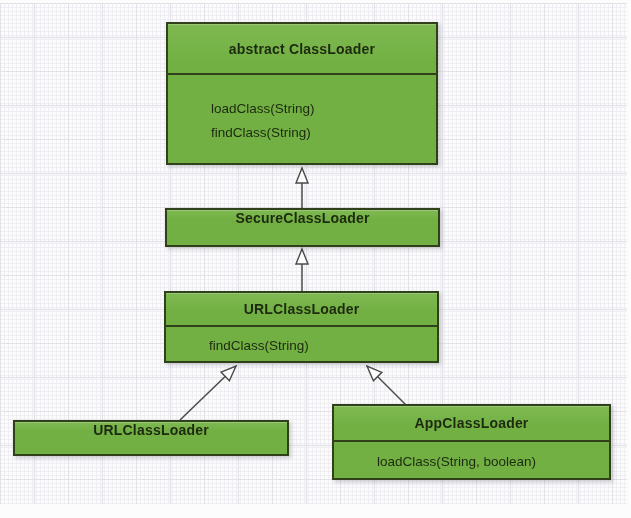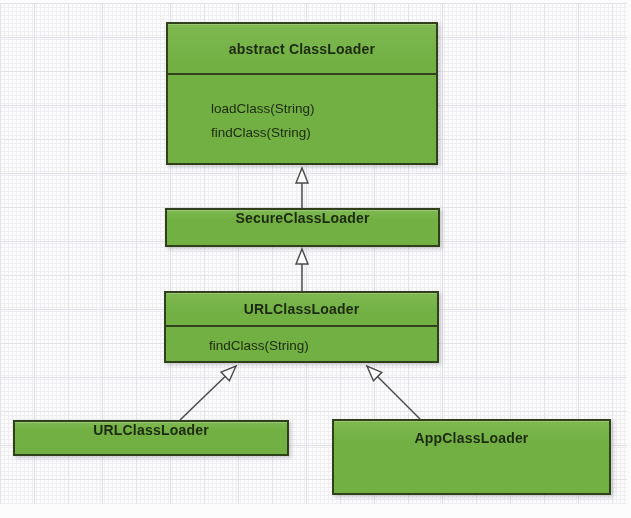--- a/index.html
+++ b/index.html
@@ -74,21 +74,21 @@
     white-space:nowrap;
     margin-left:34px;
   }
   
   #box-a{left:166px;top:22px;width:272px;height:143px;}
   #box-a .uml-title{height:49px;}
   #box-b{left:165px;top:208px;width:275px;height:39px;}
   #box-c{left:164px;top:291px;width:275px;height:72px;}
   #box-c .uml-title{height:32px;}
   #box-d{left:13px;top:420px;width:276px;height:36px;}
-  #box-e{left:332px;top:419px;width:279px;height:76px;}
+  #box-e{left:332px;top:404px;width:279px;height:76px;}
   #box-e .uml-title{height:34px;}
 </style>
 </head>
 <body>
 
 <div class="stage">
   <div class="grid"></div>
 
   <svg class="connectors" width="631" height="518" viewBox="0 0 631 518">
     <defs>
@@ -120,14 +120,17 @@
       <div class="uml-method">findClass(String)</div>
     </div>
   </div>
 
   <div class="uml-box" id="box-d">
     <div class="uml-title">URLClassLoader</div>
   </div>
 
   <div class="uml-box" id="box-e">
     <div class="uml-title">AppClassLoader</div>
+    <div class="uml-body">
+      <div class="uml-method">loadClass(String, boolean)</div>
+    </div>
   </div>
 </div>
 
 </body></html>

